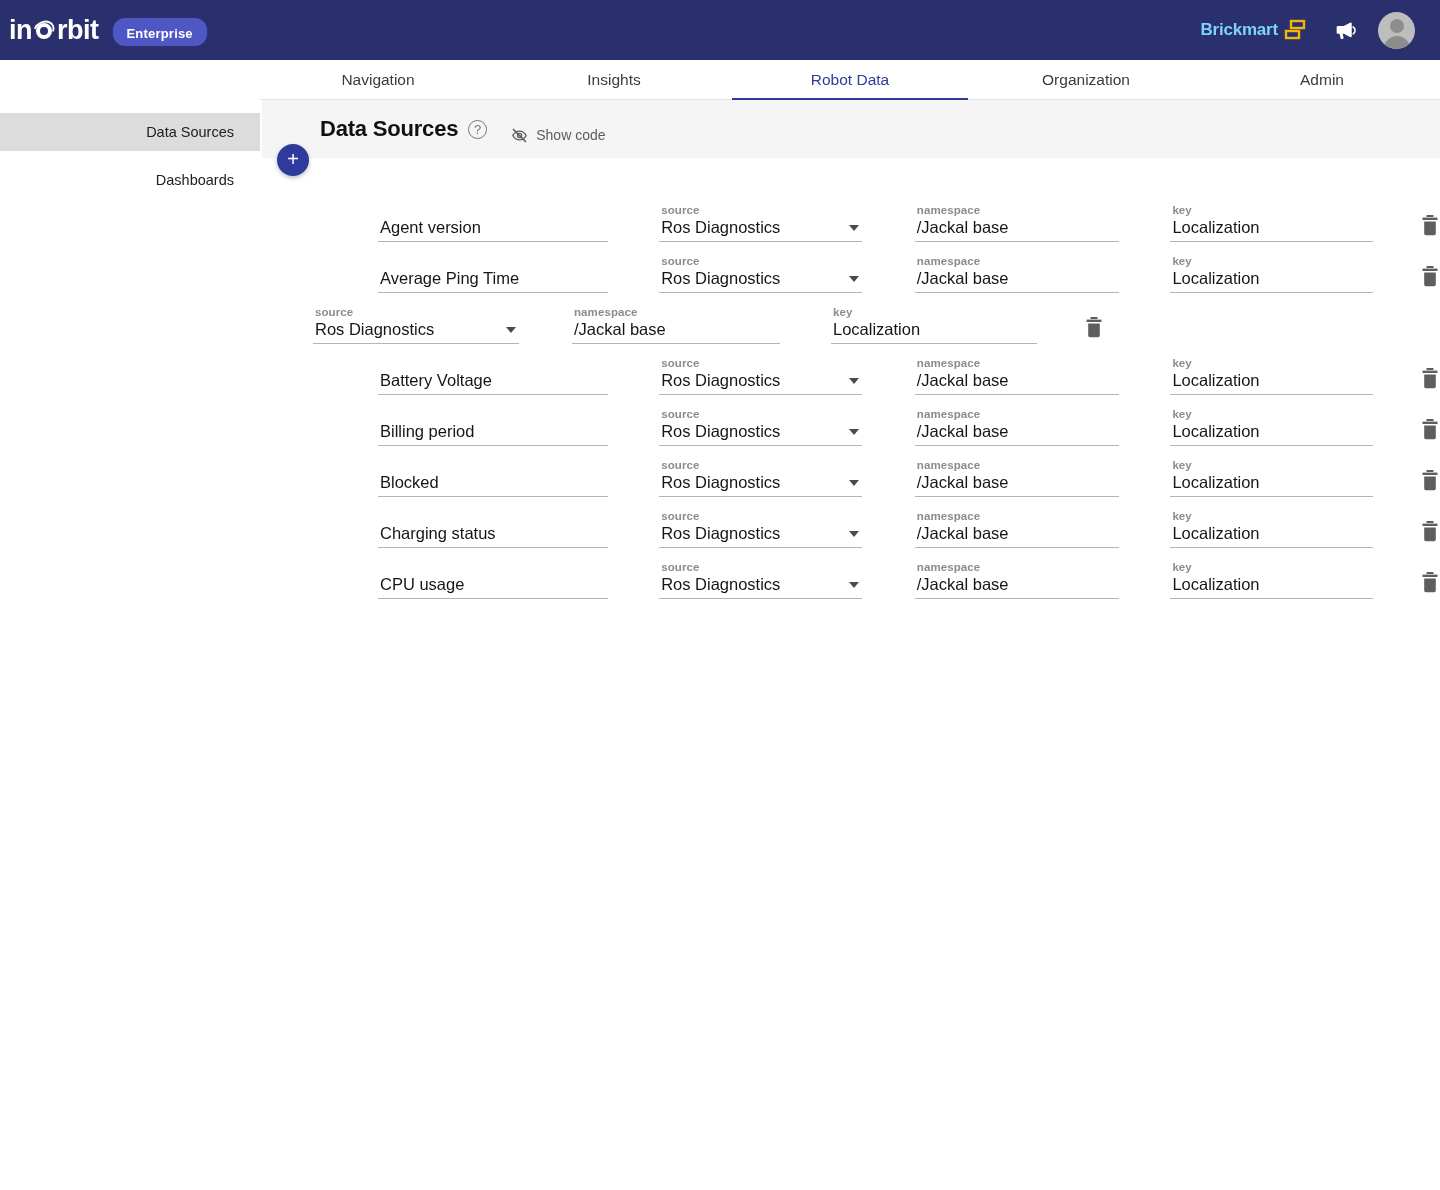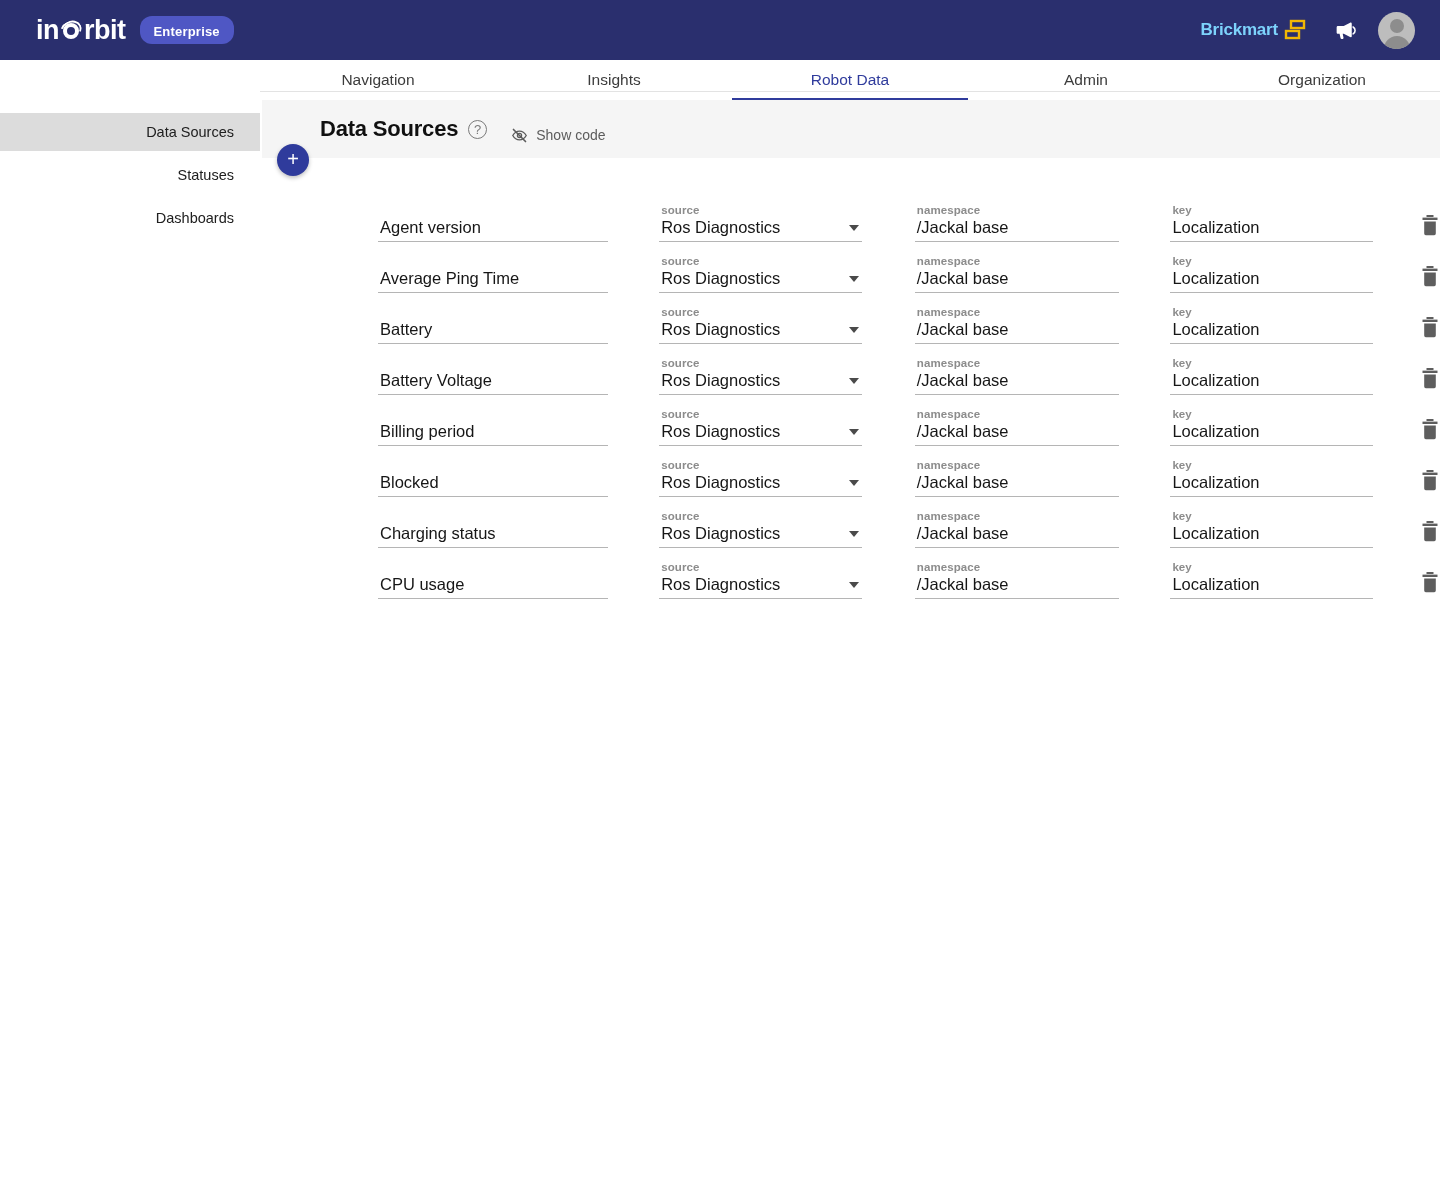--- a/index.html
+++ b/index.html
@@ -12,22 +12,22 @@
   }
 
   
   .topbar {
     position: absolute; top: 0; left: 0;
     width: 1440px; height: 60px;
     background: #2a2f6e;
     display: flex; align-items: center;
   }
   .brand {
-    display: flex; align-items: center;
-    margin-left: 36px;
+    display: flex; align-items: flex-end;
+    margin-left: 9px;
   }
   .logo-word {
     color: #ffffff;
     font-size: 27px;
     font-weight: bold;
     letter-spacing: -0.5px;
     display: flex; align-items: center;
   }
   .logo-o {
     position: relative;
@@ -100,21 +100,21 @@
     position: absolute;
     left: 5.5px; top: 24px;
     width: 26px; height: 20px;
     border-radius: 13px 13px 0 0;
     background: #8d8d8d;
   }
 
   
   .tabbar {
     position: absolute; top: 60px; left: 260px;
-    width: 1180px; height: 32px;
+    width: 1180px; height: 40px;
     background: #ffffff;
     display: flex;
     border-bottom: 1px solid #e3e3e3;
   }
   .tab {
     flex: 1;
     display: flex; align-items: center; justify-content: center;
     font-size: 15.5px;
     color: #3c3c3c;
     position: relative;
@@ -303,35 +303,32 @@
   <div class="tab">
       <span>Navigation</span>
     </div>
   <div class="tab">
       <span>Insights</span>
     </div>
   <div class="tab active">
       <span>Robot Data</span>
     </div>
   <div class="tab">
+      <span>Organization</span>
+    </div>
+  <div class="tab">
       <span>Admin</span>
-    </div>
-  <div class="tab">
-      <span>Organization</span>
     </div>
 </div>
 
 <div class="sidebar">
   <div class="side-item first active">
     <span>Data Sources</span>
   </div>
   <div class="side-spacer"></div>
-  <div class="side-item">
-    <span>Statuses</span>
-  </div>
   <div class="side-spacer"></div>
   <div class="side-item">
     <span>Dashboards</span>
   </div>
 </div>
 
 <div class="content">
 
   <div class="page-header">
     <span class="page-title">Data Sources</span>
@@ -408,24 +405,20 @@
       <div class="trash">
         <svg width="20" height="24" viewBox="0 0 20 24">
           <rect x="6.5" y="2" width="7" height="2" fill="#5e5e5e"></rect>
           <rect x="2.5" y="4.6" width="15" height="2.4" fill="#5e5e5e"></rect>
           <path d="M4.2 8.4h11.6v12.2a1.6 1.6 0 0 1-1.6 1.6H5.8a1.6 1.6 0 0 1-1.6-1.6z" fill="#5e5e5e"></path>
         </svg>
       </div>
     </div>
 
     <div class="row">
-      <div class="field f-name">
-        <span class="field-value">Battery</span>
-        <span class="field-underline"></span>
-      </div>
       <div class="field f-src">
         <span class="field-label">source</span>
         <span class="field-value">Ros Diagnostics</span>
         <span class="caret"></span>
         <span class="field-underline"></span>
       </div>
       <div class="field f-ns">
         <span class="field-label">namespace</span>
         <span class="field-value">/Jackal base</span>
         <span class="field-underline"></span>

